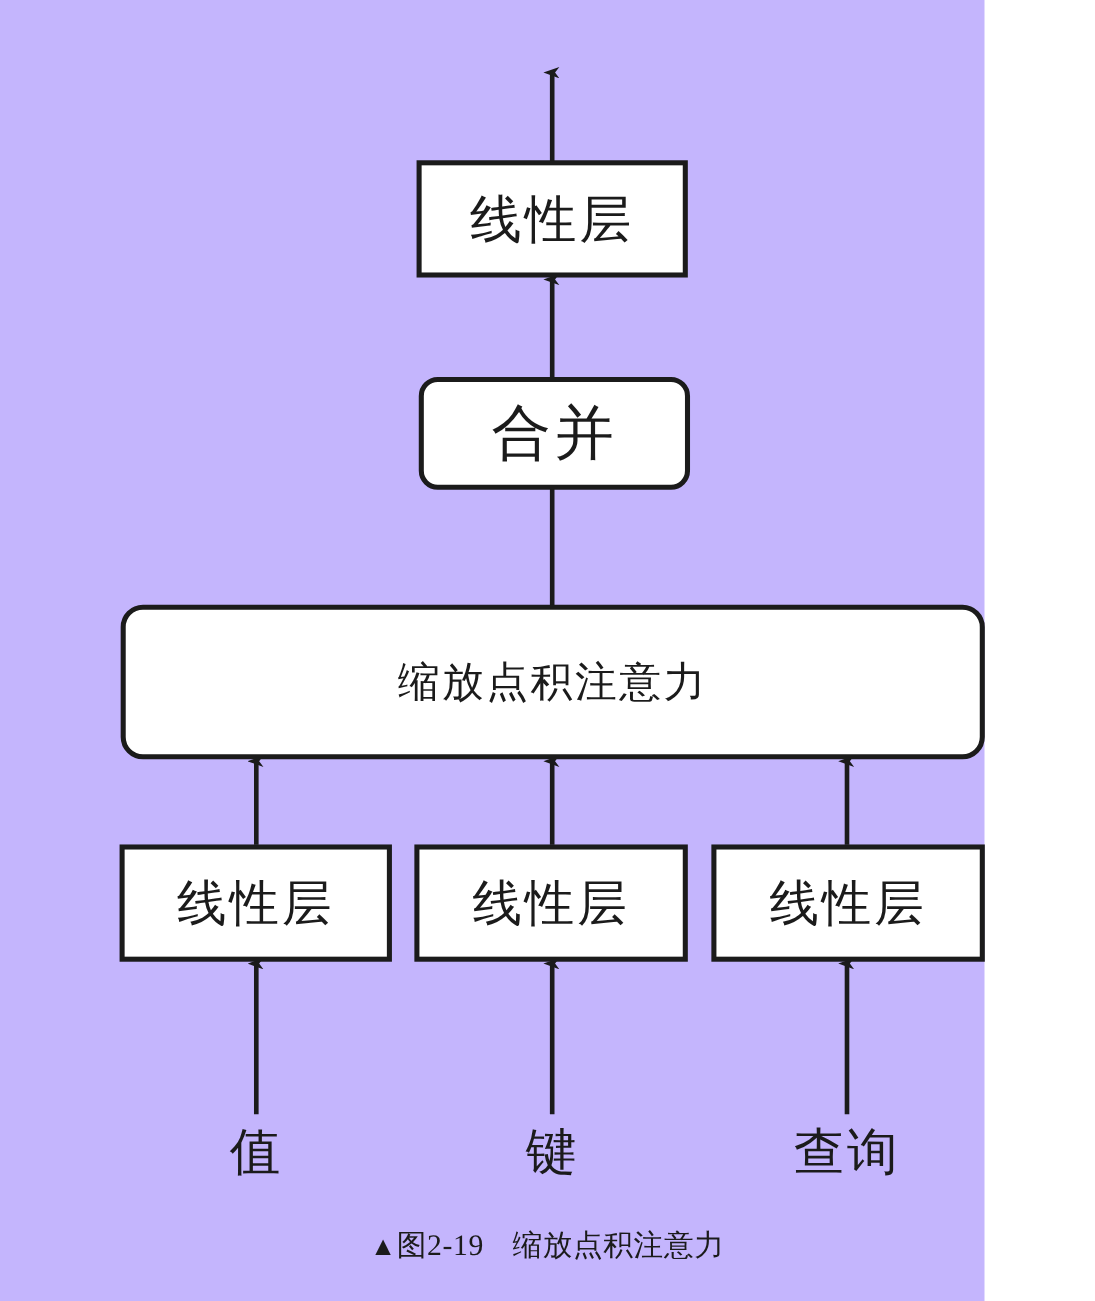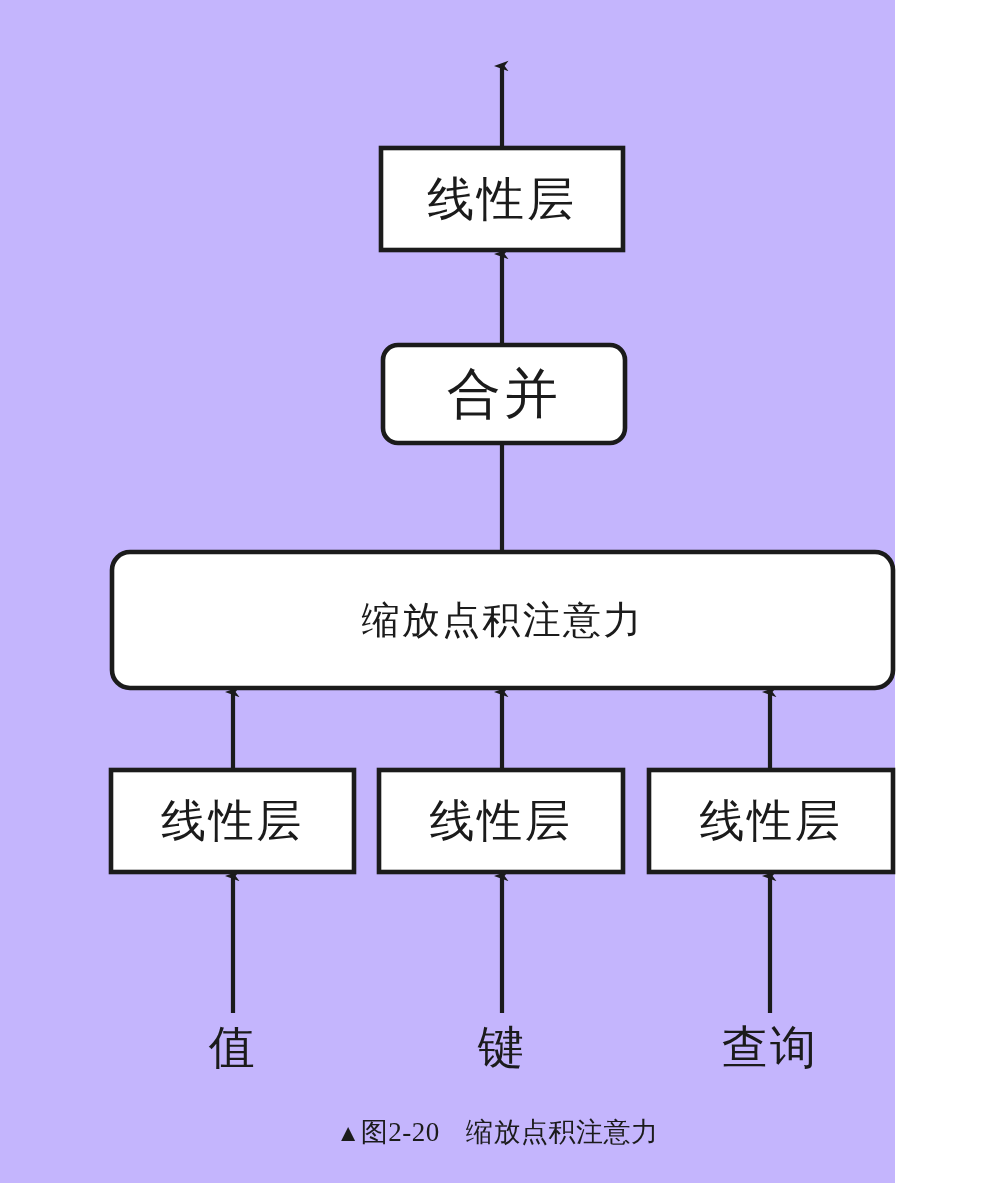--- a/index.html
+++ b/index.html
@@ -167,16 +167,16 @@
 
   <div class="node-label label-linear-q">线性层</div>
 
   <div class="input-label label-value">值</div>
 
   <div class="input-label label-key">键</div>
 
   <div class="input-label label-query">查询</div>
 
   <div id="figure-caption">
-    <span class="cap-marker">▲</span><span>图2-20</span><span class="cap-gap"></span><span>缩放点积注意力</span>
+    <span class="cap-marker">▲</span><span>图2-19</span><span class="cap-gap"></span><span>缩放点积注意力</span>
   </div>
 
 </div>
 
 </body></html>

